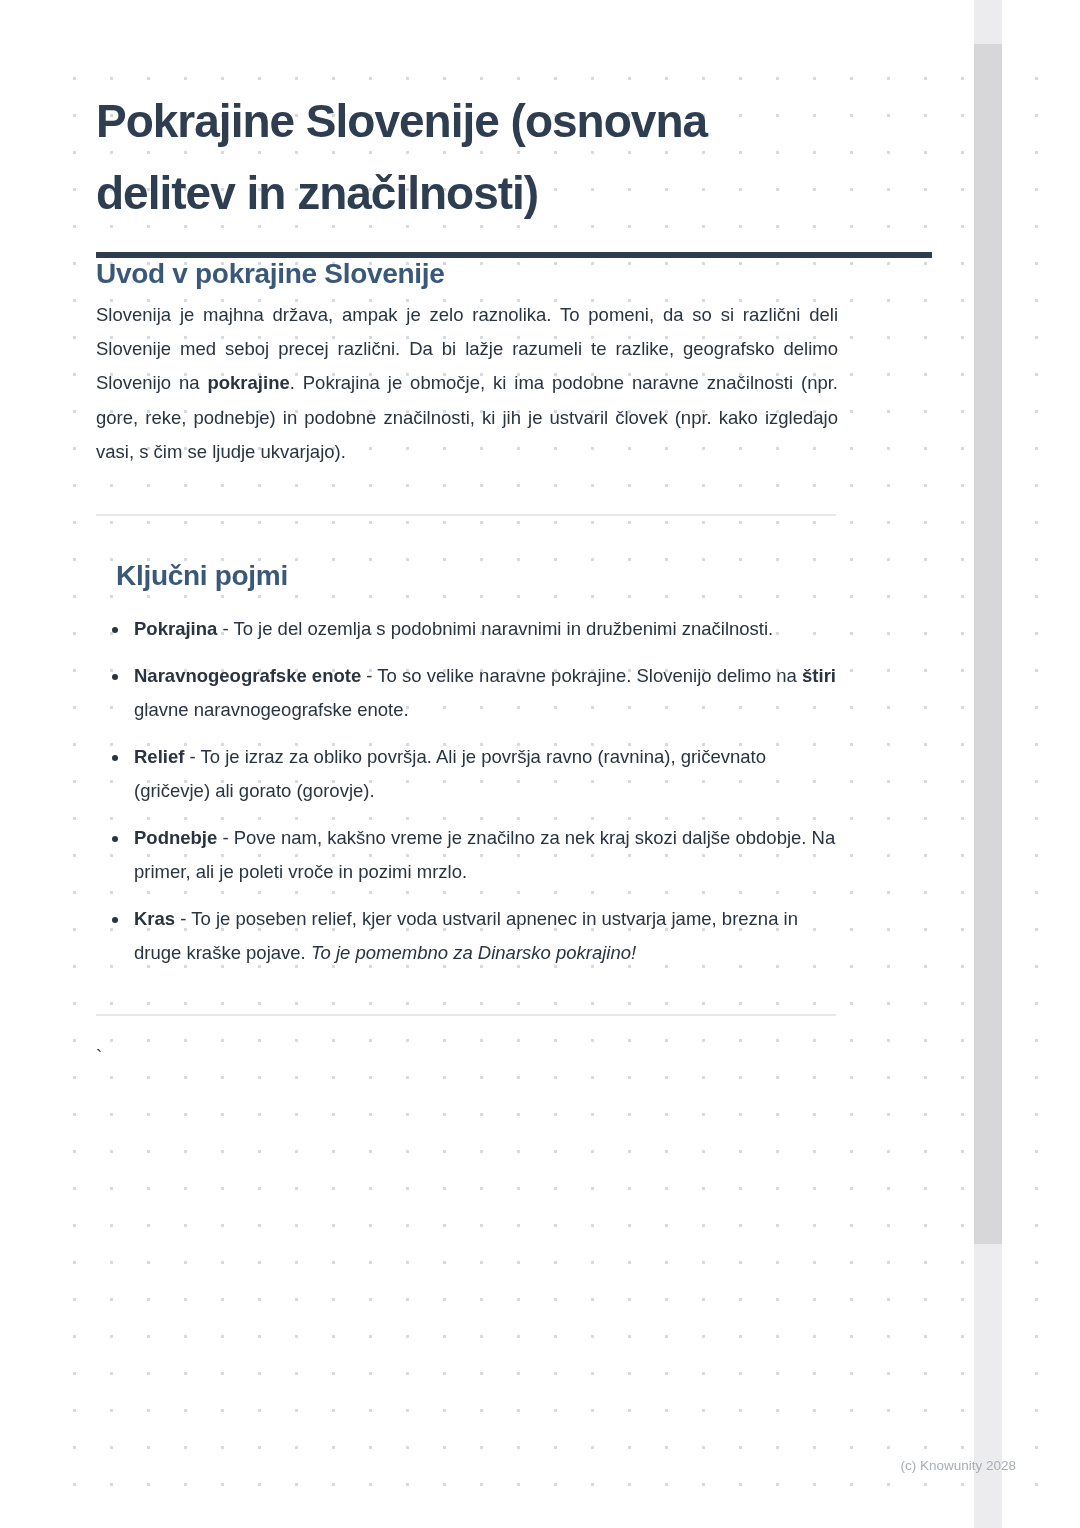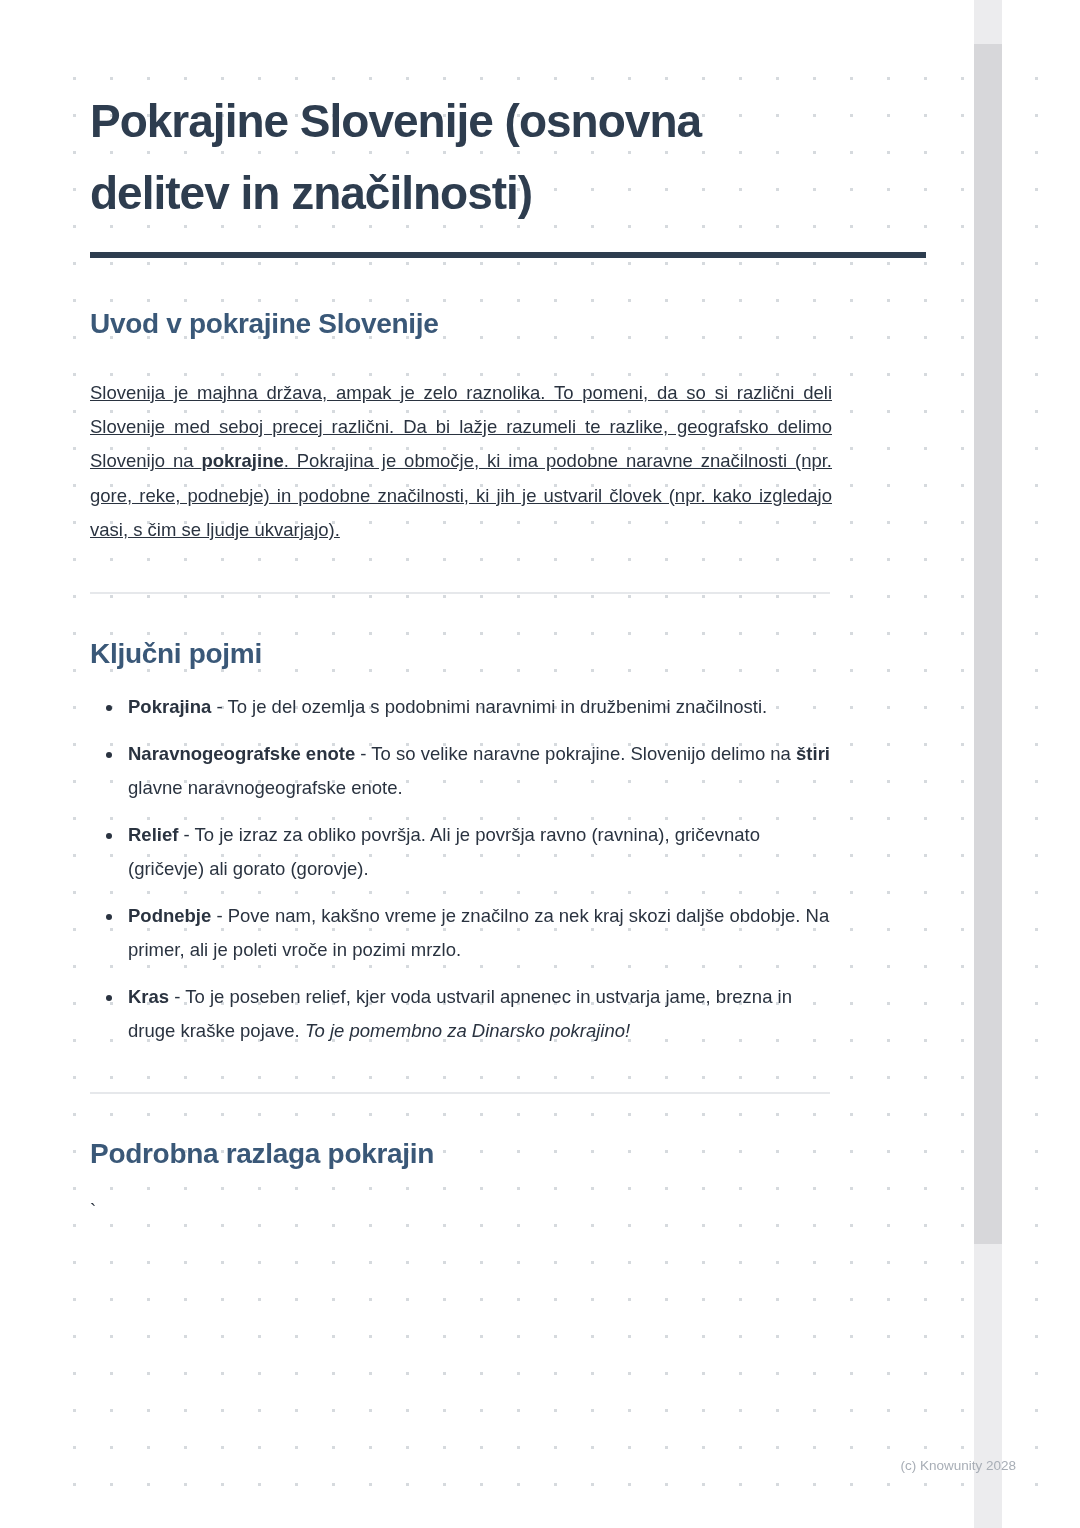--- a/index.html
+++ b/index.html
@@ -26,40 +26,40 @@
   }
   .scroll-track{
     position:absolute;left:974px;top:0;width:28px;height:1528px;
     background:var(--track-color);
   }
   .scroll-thumb{
     position:absolute;left:0;top:44px;width:28px;height:1200px;
     background:var(--thumb-color);
   }
   .content{
-    position:absolute;left:90px;top:86px;width:742px;
+    position:absolute;left:96px;top:86px;width:742px;
   }
   h1{
     margin:0;font-size:46px;line-height:1.56;font-weight:800;
     letter-spacing:-1px;color:var(--title-color);
   }
   .title-rule{
     margin-top:22px;width:836px;height:6px;background:var(--title-color);
   }
   h2{
     margin:0;font-size:28px;font-weight:700;color:var(--heading-color);
     letter-spacing:-0.3px;
   }
-  .h-intro{margin-top:50px;}
-  .h-terms{margin-top:44px;}
+  .h-intro{}
+  .h-terms{margin-top:44px;margin-left:20px;}
   .h-detail{margin-top:44px;}
   p{
     margin:0;font-size:18.5px;line-height:1.86;color:var(--body-color);
   }
-  .para{margin-top:36px;text-decoration:underline;}
+  .para{margin-top:8px;}
   .just{text-align:justify;text-justify:inter-word;}
   .divider{
     margin-top:44px;height:2px;width:740px;background:var(--divider-color);
   }
   ul.terms{
     margin:20px 0 0 0;padding:0 0 0 34px;
   }
   ul.terms li{
     font-size:18.5px;line-height:1.84;margin-bottom:13px;padding-left:4px;
   }
@@ -95,18 +95,17 @@
   <ul class="terms">
     <li><span class="b">Pokrajina</span><span> - To je del ozemlja s podobnimi naravnimi in družbenimi značilnosti.</span></li>
     <li><span class="b">Naravnogeografske enote</span><span> - To so velike naravne pokrajine. Slovenijo delimo na </span><span class="b">štiri</span><span> glavne naravnogeografske enote.</span></li>
     <li><span class="b">Relief</span><span> - To je izraz za obliko površja. Ali je površja ravno (ravnina), gričevnato (gričevje) ali gorato (gorovje).</span></li>
     <li><span class="b">Podnebje</span><span> - Pove nam, kakšno vreme je značilno za nek kraj skozi daljše obdobje. Na primer, ali je poleti vroče in pozimi mrzlo.</span></li>
     <li><span class="b">Kras</span><span> - To je poseben relief, kjer voda ustvaril apnenec in ustvarja jame, brezna in druge kraške pojave. </span><span class="i">To je pomembno za Dinarsko pokrajino!</span></li>
   </ul>
 
   <div class="divider"></div>
 
-  <h2 class="h-detail">Podrobna razlaga pokrajin</h2>
   <p class="stray">`</p>
 
 </div>
 
 <div class="footer">(c) Knowunity 2028</div>
 
 </body></html>

